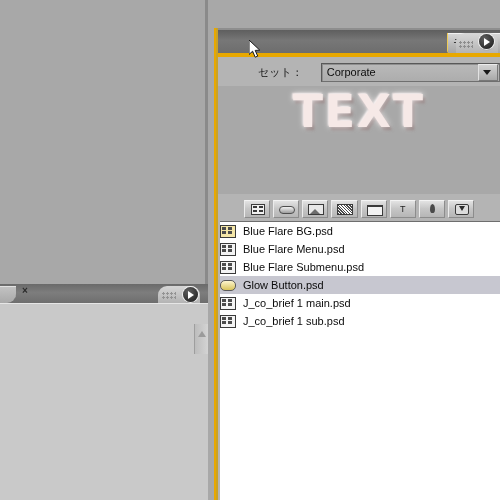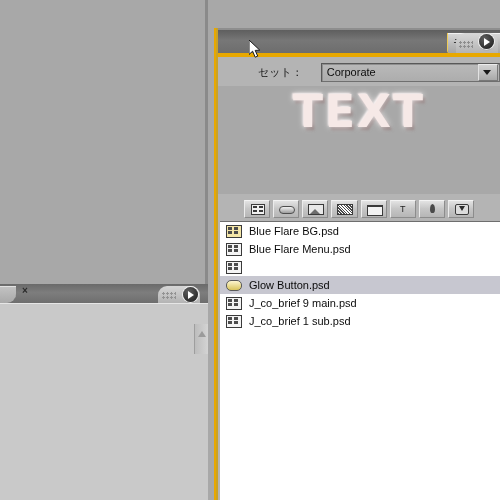--- a/index.html
+++ b/index.html
@@ -228,21 +228,20 @@
   }
 
   
   .filelist{
     position:absolute;left:220px;top:221px;width:280px;height:279px;
     background:#ffffff;border-top:1px solid #6e6e6e;
     overflow:hidden;
   }
   .row{
     position:relative;height:18px;display:flex;align-items:center;
-    padding-left:6px;
   }
   .row.sel{background:#c7c7d0;}
   .row .rico{
     width:14px;height:11px;margin-right:7px;position:relative;flex:0 0 auto;
   }
   .rico.grid{
     border:1px solid #3a3a3a;background:#f4f4f4;
   }
   .rico.grid:after{
     content:"";position:absolute;left:1px;top:1px;width:4px;height:3px;
@@ -345,28 +344,29 @@
       <div class="row">
         <span class="rico grid tint"></span>
         <span class="label">Blue Flare BG.psd</span>
       </div>
       <div class="row">
         <span class="rico grid"></span>
         <span class="label">Blue Flare Menu.psd</span>
       </div>
       <div class="row">
         <span class="rico grid"></span>
+        <span class="label">Blue Flare Submenu.psd</span>
       </div>
       <div class="row sel">
         <span class="rico pill tint"></span>
         <span class="label">Glow Button.psd</span>
       </div>
       <div class="row">
         <span class="rico grid"></span>
-        <span class="label">J_co_brief 9 main.psd</span>
+        <span class="label">J_co_brief 1 main.psd</span>
       </div>
       <div class="row">
         <span class="rico grid"></span>
         <span class="label">J_co_brief 1 sub.psd</span>
       </div>
     </div>
 
   <svg class="cursor" viewBox="0 0 13 19">
     <polygon points="0,0 0,14.5 3.6,11.2 6.2,17.2 8.7,16.1 6.2,10.4 10.8,10.2" fill="#ffffff" stroke="#1a1a1a" stroke-width="1"></polygon>
   </svg>

